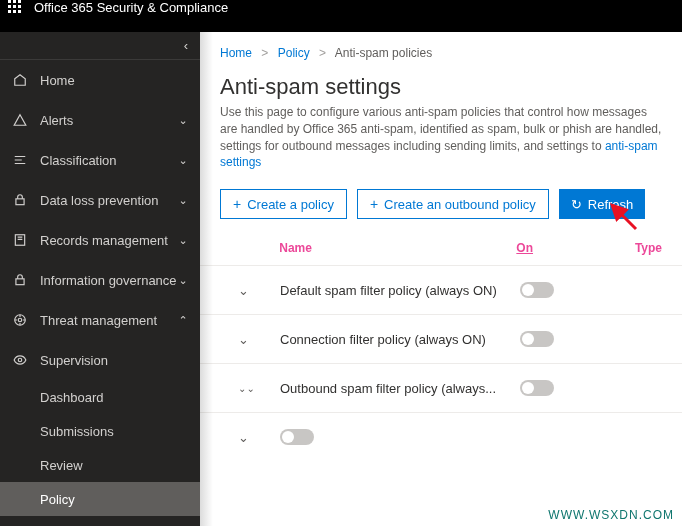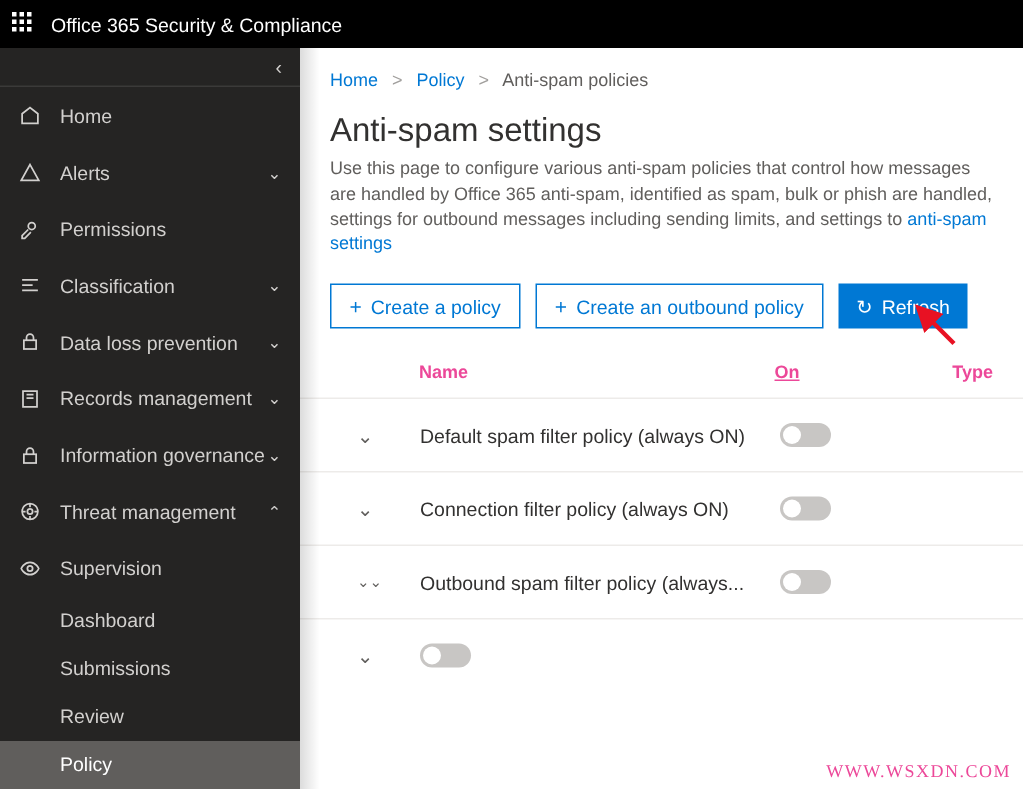--- a/index.html
+++ b/index.html
@@ -1,17 +1,17 @@
 <!DOCTYPE html>
 <html><head>
 <meta charset="utf-8">
 <style>
   * { box-sizing: border-box; margin: 0; padding: 0; font-family: "Segoe UI", Arial, sans-serif; }
   body { width: 682px; height: 526px; overflow: hidden; background: #fff; position: relative; }
-  .topbar { height: 32px; background: #000; color: #fff; display: flex; align-items: center; padding: 0 8px; font-size: 13px; }
+  .topbar { height: 32px; background: #000; color: #fff; display: flex; padding: 0 8px; font-size: 13px; }
   .waffle { width: 16px; height: 16px; margin-right: 10px; display: grid; grid-template-columns: repeat(3,3px); grid-template-rows: repeat(3,3px); gap: 2px; }
   .waffle span { background: #fff; width: 3px; height: 3px; }
   .shell { display: flex; height: 494px; }
   .sidebar { width: 200px; background: #252423; color: #d2d0ce; display: flex; flex-direction: column; font-size: 13px; position: relative; }
   .collapse-row { height: 28px; display:flex; justify-content:flex-end; align-items:center; padding-right:12px; border-bottom:1px solid #3b3a39; }
   .nav-item { display:flex; align-items:center; height:40px; padding:0 12px; cursor:pointer; }
   .nav-icon { width:16px; height:16px; margin-right:12px; display:flex; align-items:center; justify-content:center; }
   .nav-label { flex:1; }
   .chev { width:10px; text-align:center; font-size:11px; }
   .sub-item { padding-left: 40px; height: 34px; display:flex; align-items:center; cursor:pointer; color:#d2d0ce; font-size:13px; }
@@ -33,21 +33,21 @@
   .arrow-annot { position:absolute; left:406px; top:30px; pointer-events:none; }
   .table-head { display:flex; padding: 10px 20px; font-size:12px; font-weight:600; color:#ec4899; }
   .col-exp { width:60px; }
   .col-name { width:240px; }
   .col-on { width:120px;text-decoration:underline; }
   .col-type { flex:1; }
   .row { display:flex; align-items:center; padding: 16px 20px; border-top:1px solid #edebe9; font-size:13px; color:#323130; }
   .row .col-exp { display:flex; align-items:center; justify-content:flex-start; padding-left:18px; color:#605e5c; cursor:pointer; }
   .toggle { width:34px; height:16px; border-radius:8px; background:#c8c6c4; position:relative; }
   .toggle::after { content:""; position:absolute; width:12px; height:12px; border-radius:50%; background:#fff; top:2px; left:2px; }
-  .watermark { position:absolute; right:8px; bottom:4px; font-size:12px; color:#ec4899; letter-spacing:1px; font-family: Liberation Serif, serif; }
+  .watermark { position:absolute; right:8px; bottom:4px; font-size:12px; color:#0f766e; letter-spacing:1px; font-family: Liberation Sans, sans-serif; }
   svg { display:block; }
 </style>
 </head>
 <body>
 
 <div class="topbar">
   <div class="waffle">
     <span></span>
       <span></span>
       <span></span>
@@ -76,29 +76,20 @@
       <span class="nav-label">Home</span>
     </div>
     <div class="nav-item">
       <span class="nav-icon">
           <svg width="14" height="14" viewBox="0 0 24 24" fill="none" stroke="#d2d0ce" stroke-width="2">
             <path d="M12 3l10 18H2z"></path>
           </svg>
         </span>
       <span class="nav-label">Alerts</span>
       <span class="chev">⌄</span>
-    </div>
-    <div class="nav-item">
-      <span class="nav-icon">
-          <svg width="14" height="14" viewBox="0 0 24 24" fill="none" stroke="#d2d0ce" stroke-width="2">
-            <circle cx="14" cy="8" r="4"></circle>
-            <path d="M10 12l-7 7v3h3l7-7"></path>
-          </svg>
-        </span>
-      <span class="nav-label">Permissions</span>
     </div>
     <div class="nav-item">
       <span class="nav-icon">
           <svg width="14" height="14" viewBox="0 0 24 24" fill="none" stroke="#d2d0ce" stroke-width="2">
             <path d="M3 6h18M3 12h12M3 18h18"></path>
           </svg>
         </span>
       <span class="nav-label">Classification</span>
       <span class="chev">⌄</span>
     </div>

